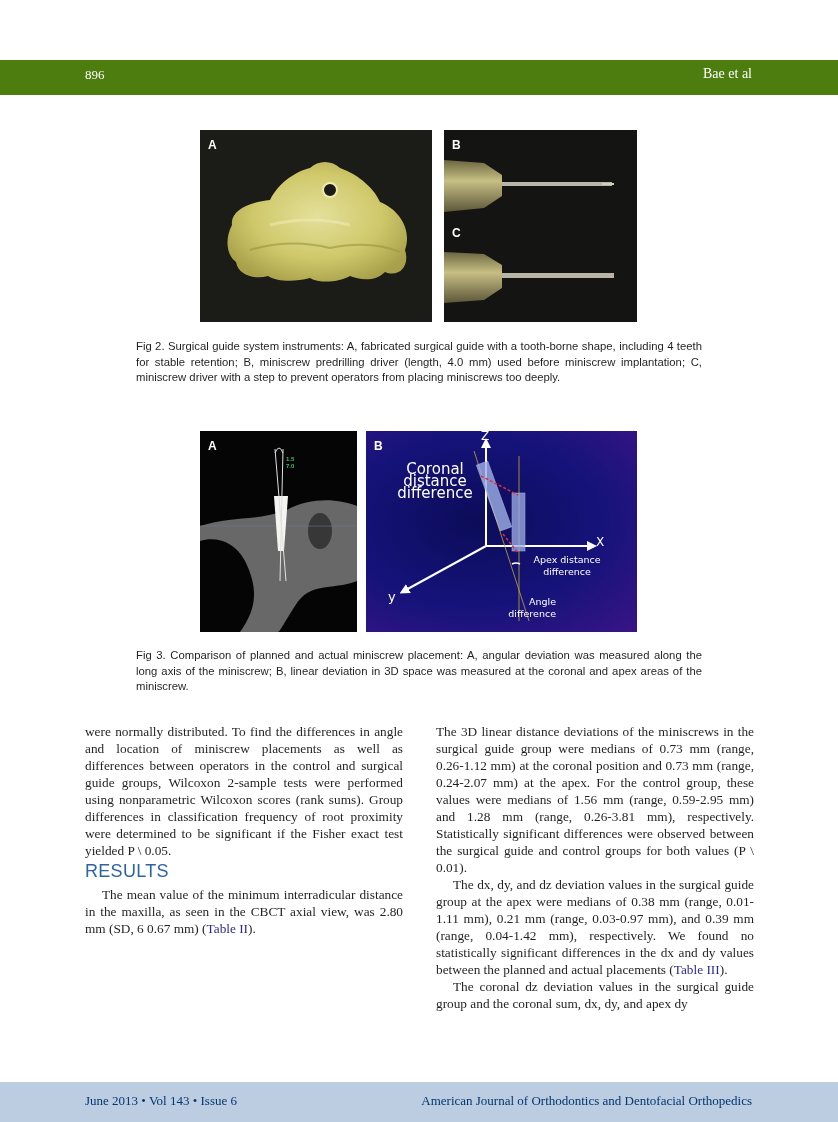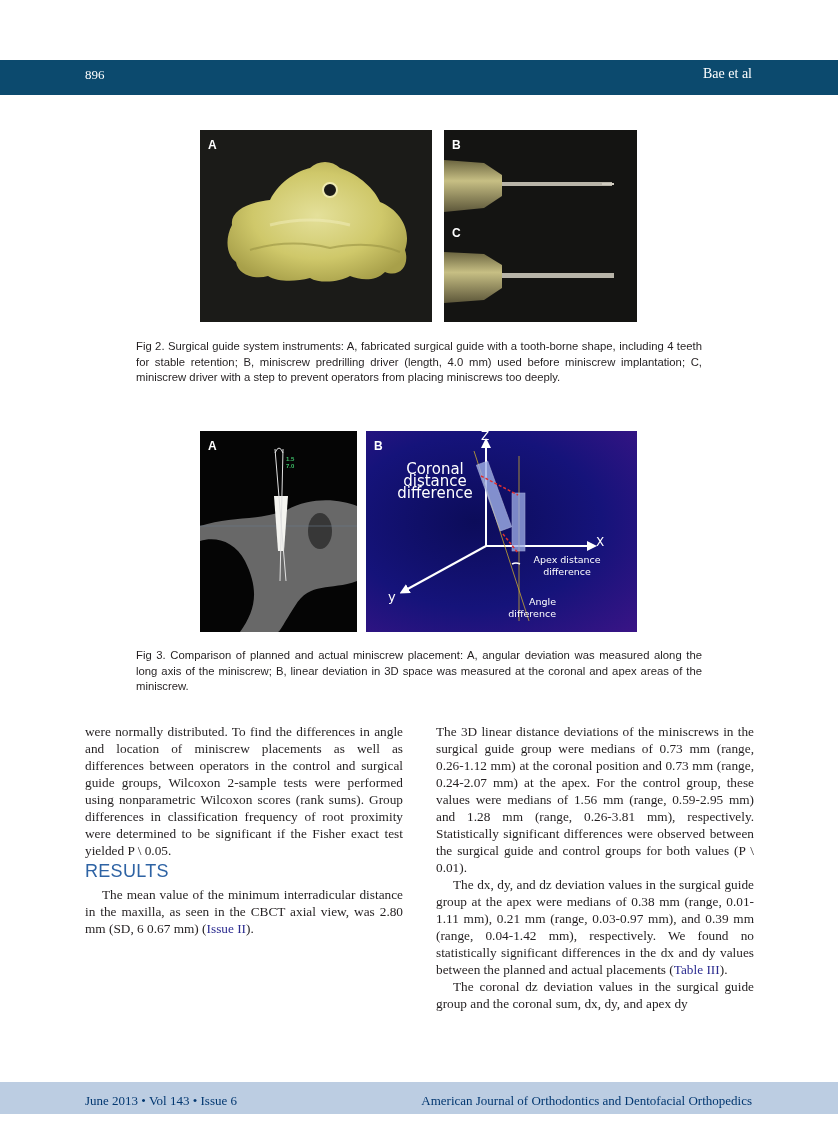--- a/index.html
+++ b/index.html
@@ -2,21 +2,21 @@
 <html><head>
 <meta charset="utf-8">
 <style>
   html, body { margin: 0; padding: 0; }
   body {
     width: 838px; height: 1122px; position: relative; background: #ffffff;
     overflow: hidden; font-family: "Liberation Serif", serif; color: #231f20;
   }
   .header-band {
     position: absolute; left: 0; top: 60px; width: 838px; height: 35px;
-    background: #0c4a6e; color: #ffffff;
+    background: #4d7c0f; color: #ffffff;
   }
   .header-band .pg { position: absolute; left: 85px; top: 7px; font-size: 13px; font-family: "Liberation Serif", serif; }
   .header-band .auth { position: absolute; right: 86px; top: 6px; font-size: 14px; font-family: "Liberation Serif", serif; }
 
   .fig-img { position: absolute; overflow: hidden; }
   .panel-label {
     position: absolute; color: #ffffff; font-family: "Liberation Sans", sans-serif;
     font-weight: bold; font-size: 12px;
   }
   .caption {
@@ -30,21 +30,21 @@
     color: #231f20; text-align: justify;
   }
   .col p { margin: 0; }
   .col p.indent { text-indent: 17px; }
   .col .link { color: #2b2b8f; }
   .section-head {
     font-family: "Liberation Sans", sans-serif; font-size: 18px; color: #2e63a4;
     margin: 4px 0 6px 0; letter-spacing: 0.3px;
   }
   .footer-band {
-    position: absolute; left: 0; top: 1082px; width: 838px; height: 32px;
+    position: absolute; left: 0; top: 1082px; width: 838px; height: 40px;
     background: #bccde2; color: #023770; font-family: "Liberation Serif", serif;
   }
   .footer-band .issue { position: absolute; left: 85px; top: 11px; font-size: 13px; }
   .footer-band .journal { position: absolute; right: 86px; top: 11px; font-size: 13px; }
 </style>
 </head>
 <body>
 
 <div class="header-band">
   <span class="pg">896</span>
@@ -140,21 +140,21 @@
     <div>Angle</div>
     <div>difference</div>
   </div>
 </div>
 
 <div class="caption" style="top:648px;">Fig 3. Comparison of planned and actual miniscrew placement: A, angular deviation was measured along the long axis of the miniscrew; B, linear deviation in 3D space was measured at the coronal and apex areas of the miniscrew.</div>
 
 <div class="col" style="left:85px; top:723px;">
   <p>were normally distributed. To find the differences in angle and location of miniscrew placements as well as differences between operators in the control and surgical guide groups, Wilcoxon 2-sample tests were performed using nonparametric Wilcoxon scores (rank sums). Group differences in classification frequency of root proximity were determined to be significant if the Fisher exact test yielded P \ 0.05.</p>
   <div class="section-head">RESULTS</div>
-  <p class="indent"><span>The mean value of the minimum interradicular distance in the maxilla, as seen in the CBCT axial view, was 2.80 mm (SD, 6 0.67 mm) (</span><span class="link">Issue II</span><span>).</span></p>
+  <p class="indent"><span>The mean value of the minimum interradicular distance in the maxilla, as seen in the CBCT axial view, was 2.80 mm (SD, 6 0.67 mm) (</span><span class="link">Table II</span><span>).</span></p>
 </div>
 
 <div class="col" style="left:436px; top:723px;">
   <p>The 3D linear distance deviations of the miniscrews in the surgical guide group were medians of 0.73 mm (range, 0.26-1.12 mm) at the coronal position and 0.73 mm (range, 0.24-2.07 mm) at the apex. For the control group, these values were medians of 1.56 mm (range, 0.59-2.95 mm) and 1.28 mm (range, 0.26-3.81 mm), respectively. Statistically significant differences were observed between the surgical guide and control groups for both values (P \ 0.01).</p>
   <p class="indent"><span>The dx, dy, and dz deviation values in the surgical guide group at the apex were medians of 0.38 mm (range, 0.01-1.11 mm), 0.21 mm (range, 0.03-0.97 mm), and 0.39 mm (range, 0.04-1.42 mm), respectively. We found no statistically significant differences in the dx and dy values between the planned and actual placements (</span><span class="link">Table III</span><span>).</span></p>
   <p class="indent">The coronal dz deviation values in the surgical guide group and the coronal sum, dx, dy, and apex dy</p>
 </div>
 
 <div class="footer-band">
   <span class="issue">June 2013 • Vol 143 • Issue 6</span>

